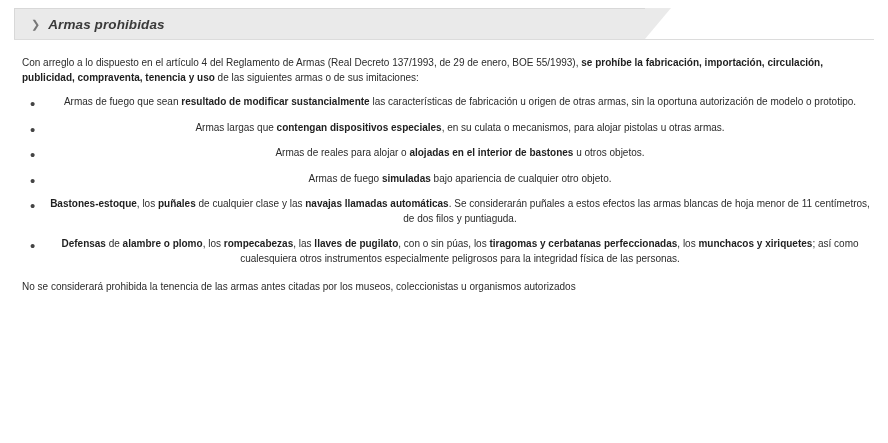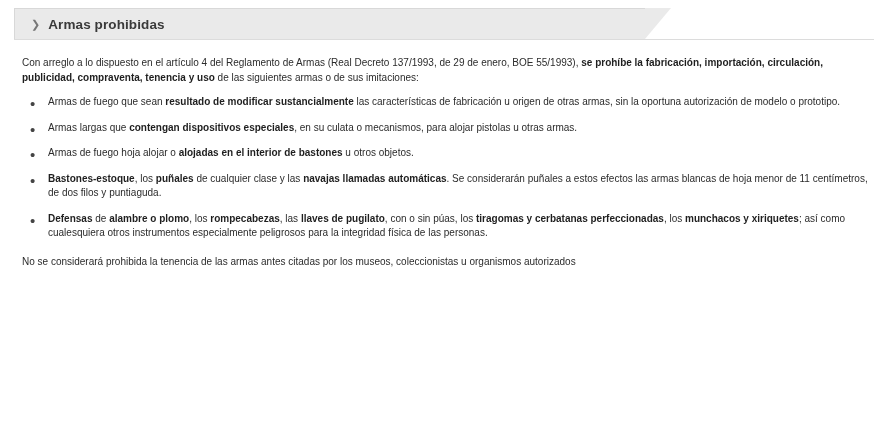--- a/index.html
+++ b/index.html
@@ -47,20 +47,21 @@
     font-size: 11px;
     margin-left: 16px;
     margin-right: 8px;
     line-height: 1;
   }
   .header-title {
     font-size: 13.5px;
     font-weight: bold;
     color: #3a3a3a;
     letter-spacing: 0.1px;
+    font-style: italic;
   }
   .header-rule {
     margin: 0 0 0 14px;
     width: 860px;
     height: 1px;
     background: #dcdcdc;
   }
   
   .content {
     padding: 16px 16px 0 22px;
@@ -76,20 +77,21 @@
   ul.prohibited-list {
     list-style: none;
     margin: 10px 0 8px 0;
     padding: 0;
   }
   ul.prohibited-list li {
     position: relative;
     padding-left: 26px;
     margin-bottom: 11px;
     max-width: 840px;
+    text-align: center;
   }
   ul.prohibited-list li:before {
     content: "\2022";
     position: absolute;
     left: 8px;
     top: -1px;
     color: #444444;
     font-size: 15px;
     line-height: 1.35;
   }
@@ -109,21 +111,22 @@
     <span class="header-title">Armas prohibidas</span>
   </div>
   <div class="header-rule"></div>
 
   <div class="content">
     <p class="intro"><span>Con arreglo a lo dispuesto en el artículo 4 del Reglamento de Armas (Real Decreto 137/1993, de 29 de enero, BOE 55/1993), </span><b>se prohíbe la fabricación, importación, circulación, publicidad, compraventa, tenencia y uso</b><span> de las siguientes armas o de sus imitaciones:</span></p>
 
     <ul class="prohibited-list">
         <li><span>Armas de fuego que sean </span><b>resultado de modificar sustancialmente</b><span> las características de fabricación u origen de otras armas, sin la oportuna autorización de modelo o prototipo.</span></li>
         <li><span>Armas largas que </span><b>contengan dispositivos especiales</b><span>, en su culata o mecanismos, para alojar pistolas u otras armas.</span></li>
-        <li><span>Armas de fuego hoja alojar o </span><b>alojadas en el interior de bastones</b><span> u otros objetos.</span></li>
+        <li><span>Armas de reales para alojar o </span><b>alojadas en el interior de bastones</b><span> u otros objetos.</span></li>
+        <li><span>Armas de fuego </span><b>simuladas</b><span> bajo apariencia de cualquier otro objeto.</span></li>
         <li><b>Bastones-estoque</b><span>, los </span><b>puñales</b><span> de cualquier clase  y  las </span><b>navajas llamadas automáticas</b><span>. Se considerarán puñales a estos efectos las armas blancas de hoja menor de 11 centímetros, de dos filos y puntiaguda.</span></li>
         <li><b>Defensas</b><span> de </span><b>alambre o plomo</b><span>, los </span><b>rompecabezas</b><span>, las </span><b>llaves de pugilato</b><span>, con o sin púas, los </span><b>tiragomas y cerbatanas perfeccionadas</b><span>, los </span><b>munchacos y xiriquetes</b><span>; así como cualesquiera otros instrumentos especialmente peligrosos para la integridad física de las personas.</span></li>
       </ul>
 
     <p class="closing"><span>No se considerará prohibida la tenencia de las armas antes citadas por los museos, coleccionistas u organismos autorizados</span></p>
   </div>
 
 </div>
 
 </body></html>

